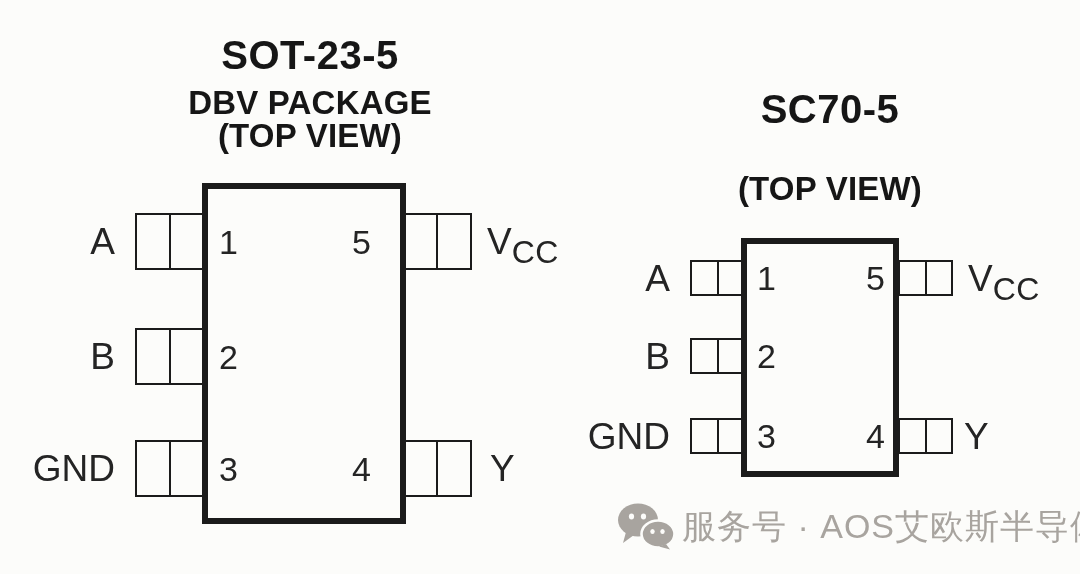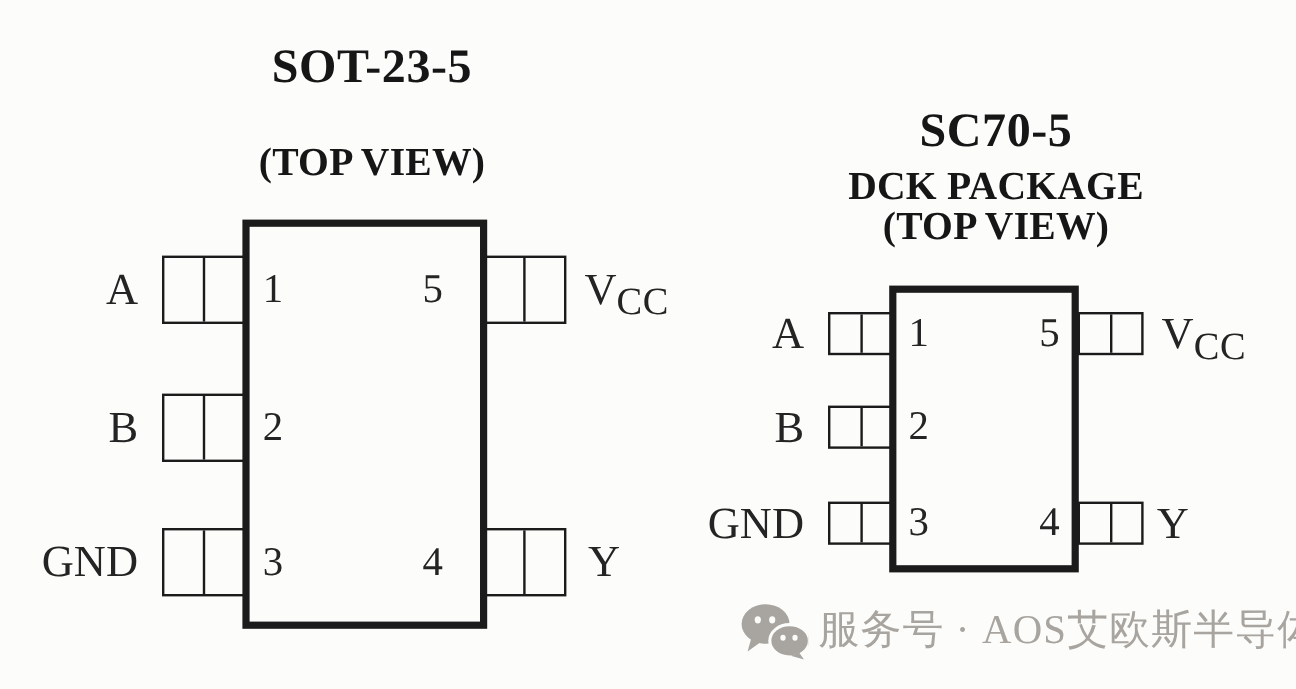--- a/index.html
+++ b/index.html
@@ -2,21 +2,21 @@
 <html><head>
 <meta charset="utf-8">
 <style>
   html,body{margin:0;padding:0;}
   #stage{
     position:relative;width:1080px;height:574px;overflow:hidden;
     background:#fcfcfa;
     font-family:"Liberation Sans", sans-serif;
     color:#1d1d1d;
   }
-  .abs{position:absolute;font-family:Liberation Serif, serif;}
+  .abs{position:absolute;}
   
   .pkg-title{font-weight:700;font-size:40px;line-height:42px;text-align:center;letter-spacing:0.5px;color:#161616;}
   .pkg-sub,.pkg-view{font-weight:700;font-size:33px;line-height:34px;text-align:center;letter-spacing:0.2px;color:#161616;}
   #sot-title{left:150px;top:34px;width:320px;}
   #sot-sub{left:150px;top:86px;width:320px;}
   #sot-view{left:150px;top:119px;width:320px;}
   #sc-title{left:670px;top:88px;width:320px;}
   #sc-sub{left:670px;top:139px;width:320px;}
   #sc-view{left:670px;top:172px;width:320px;}
   
@@ -49,24 +49,24 @@
   
   #watermark{left:616px;top:502px;display:flex;align-items:center;gap:8px;}
   #wm-text{font-size:34px;line-height:40px;color:#a8a49f;letter-spacing:1px;white-space:nowrap;}
 </style>
 </head>
 <body>
 
 <div id="stage">
 
   <div class="abs pkg-title" id="sot-title">SOT-23-5</div>
+  <div class="abs pkg-sub" id="sot-sub">DBV PACKAGE</div>
   <div class="abs pkg-view" id="sot-view">(TOP VIEW)</div>
 
   <div class="abs pkg-title" id="sc-title">SC70-5</div>
-  <div class="abs pkg-sub" id="sc-sub">DCK PACKAGE</div>
   <div class="abs pkg-view" id="sc-view">(TOP VIEW)</div>
 
   <div class="abs pin-box pin-lg" id="sot-pin1">
       <div class="divider"></div>
     </div>
   <div class="abs pin-box pin-lg" id="sot-pin2">
       <div class="divider"></div>
     </div>
   <div class="abs pin-box pin-lg" id="sot-pin3">
       <div class="divider"></div>

